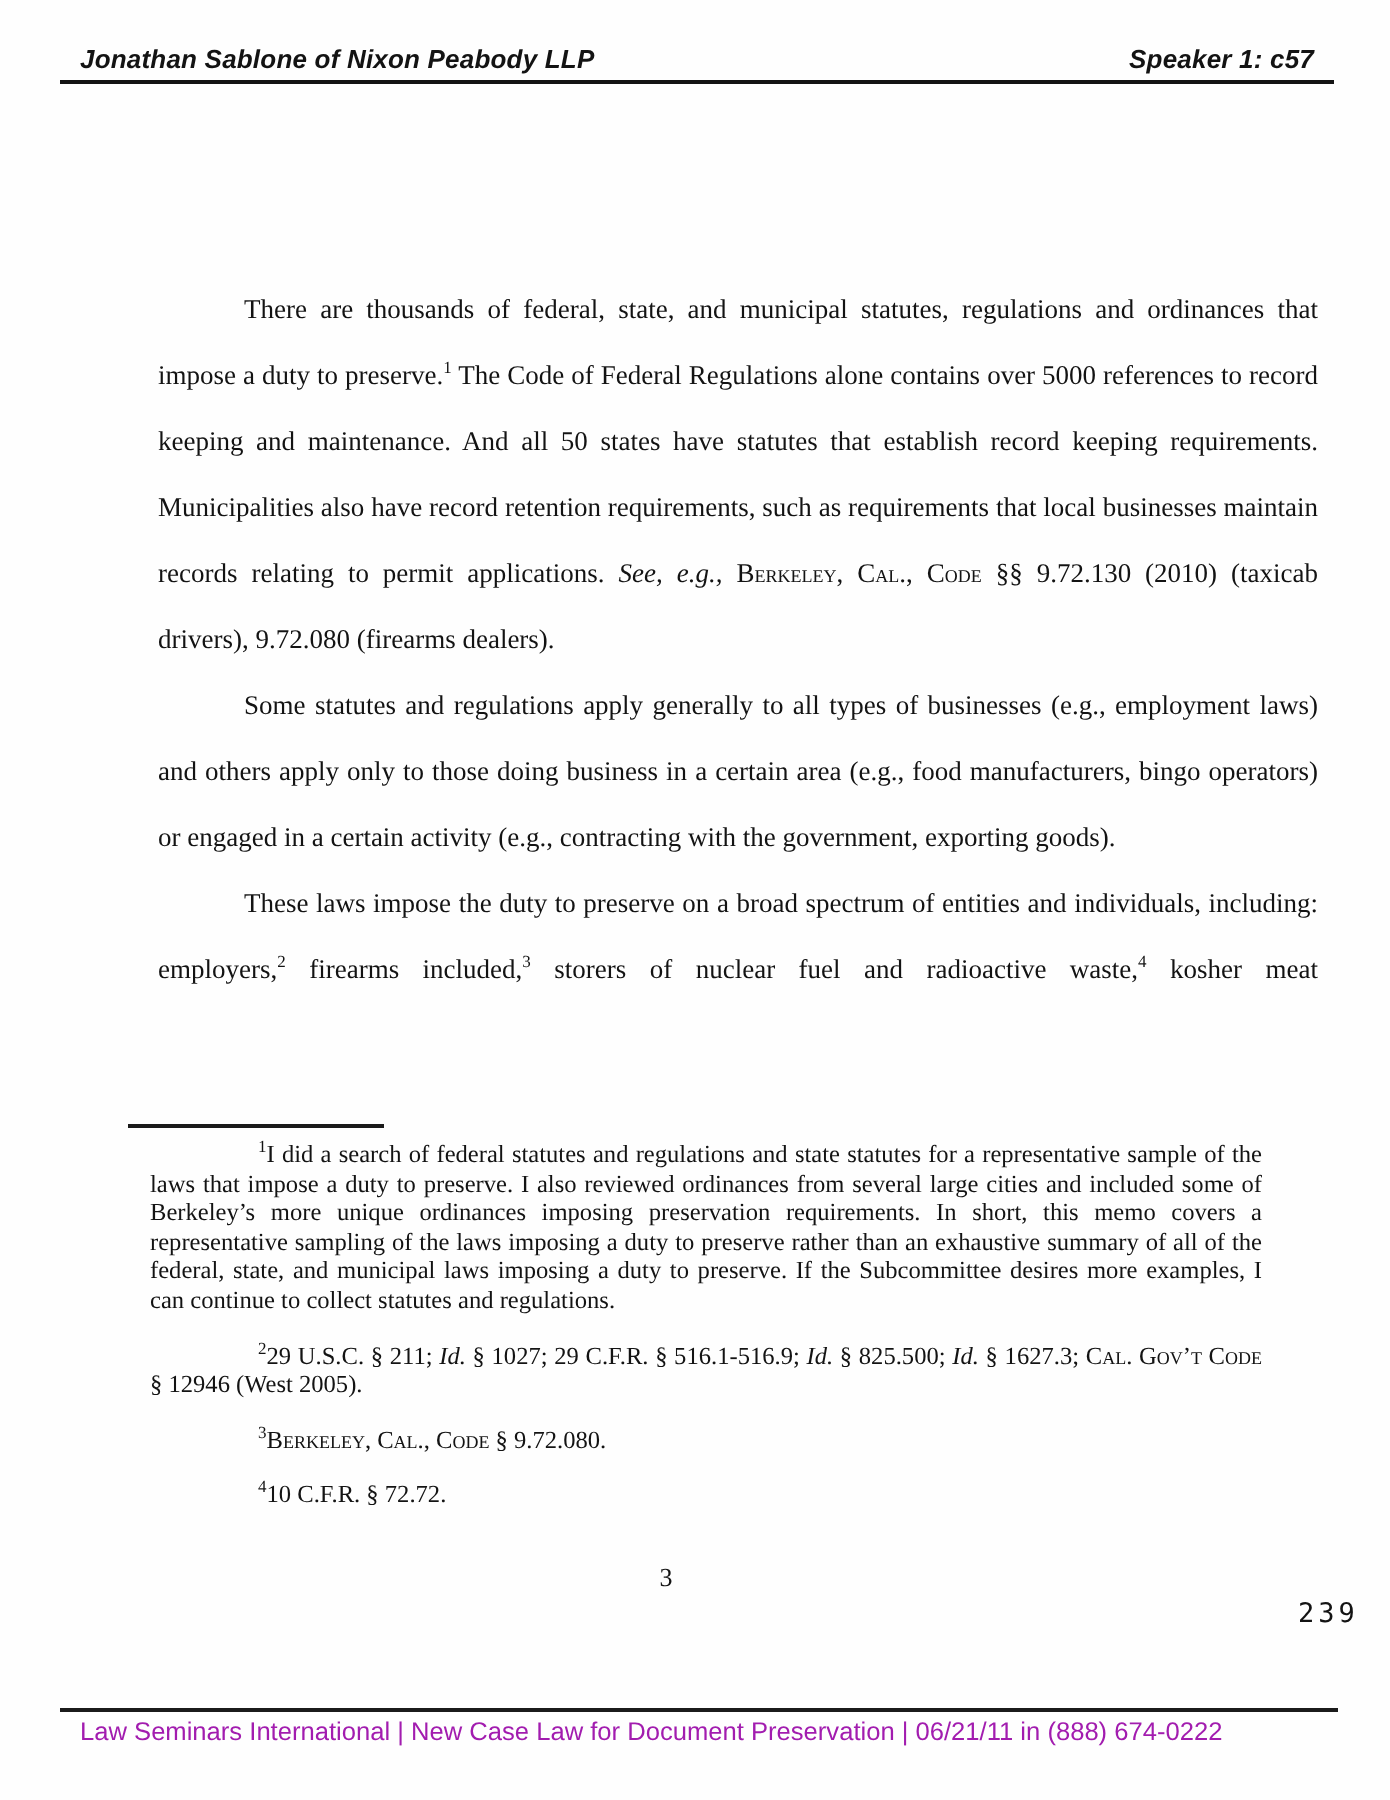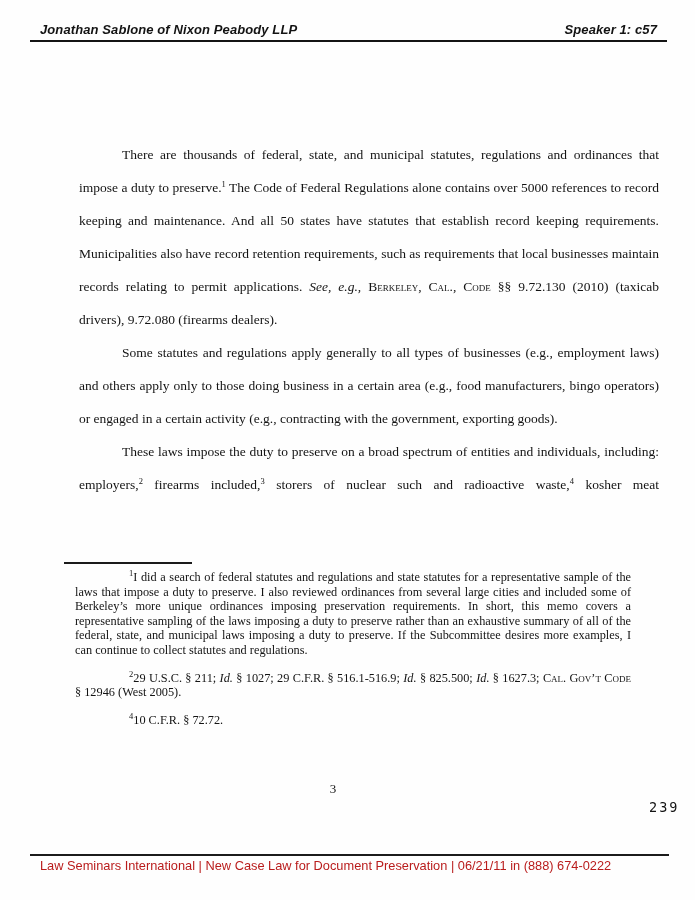--- a/index.html
+++ b/index.html
@@ -138,46 +138,47 @@
     right: 26px;
     height: 2px;
     background: #1b1b1b;
   }
   .ftr {
     position: absolute;
     top: 858px;
     left: 40px;
     font-family: "Liberation Sans", sans-serif;
     font-size: 12.8px;
-    color: #b91c1c;
+    color: #a21caf;
   }
 </style>
 </head>
 <body>
 
 <div class="page">
 
   <div class="hdr">
       <span>Jonathan Sablone of Nixon Peabody LLP</span>
       <span>Speaker 1: c57</span>
     </div>
   <div class="hdr-rule"></div>
 
 
   <div class="body-text">
     <p><span>There are thousands of federal, state, and municipal statutes, regulations and ordinances that impose a duty to preserve.</span><sup>1</sup><span> The Code of Federal Regulations alone contains over 5000 references to record keeping and maintenance. And all 50 states have statutes that establish record keeping requirements. Municipalities also have record retention requirements, such as requirements that local businesses maintain records relating to permit applications. </span><span class="it">See, e.g., </span><span class="sc">Berkeley, Cal., Code</span><span> §§ 9.72.130 (2010) (taxicab drivers), 9.72.080 (firearms dealers).</span></p>
     <p><span>Some statutes and regulations apply generally to all types of businesses (e.g., employment laws) and others apply only to those doing business in a certain area (e.g., food manufacturers, bingo operators) or engaged in a certain activity (e.g., contracting with the government, exporting goods).</span></p>
-    <p class="cont"><span>These laws impose the duty to preserve on a broad spectrum of entities and individuals, including: employers,</span><sup>2</sup><span> firearms included,</span><sup>3</sup><span> storers of nuclear such and radioactive waste,</span><sup>4</sup><span> kosher meat</span></p>
+    <p class="cont"><span>These laws impose the duty to preserve on a broad spectrum of entities and individuals, including: employers,</span><sup>2</sup><span> firearms included,</span><sup>3</sup><span> storers of nuclear fuel and radioactive waste,</span><sup>4</sup><span> kosher meat</span></p>
   </div>
 
   <div class="fn-rule"></div>
 
   <div class="footnotes">
     <p><sup>1</sup><span>I did a search of federal statutes and regulations and state statutes for a representative sample of the laws that impose a duty to preserve. I also reviewed ordinances from several large cities and included some of Berkeley’s more unique ordinances imposing preservation requirements. In short, this memo covers a representative sampling of the laws imposing a duty to preserve rather than an exhaustive summary of all of the federal, state, and municipal laws imposing a duty to preserve. If the Subcommittee desires more examples, I can continue to collect statutes and regulations.</span></p>
     <p><sup>2</sup><span>29 U.S.C. § 211; </span><span class="it">Id.</span><span> § 1027; 29 C.F.R. § 516.1-516.9; </span><span class="it">Id.</span><span> § 825.500; </span><span class="it">Id.</span><span> § 1627.3; </span><span class="sc">Cal. Gov’t Code</span><span> § 12946 (West 2005).</span></p>
+    <p><sup>3</sup><span class="sc">Berkeley, Cal., Code</span><span> § 9.72.080.</span></p>
     <p><sup>4</sup><span>10 C.F.R. § 72.72.</span></p>
   </div>
 
   <div class="page-num">3</div>
   <div class="sheet-num">239</div>
 
   <div class="ftr-rule"></div>
   <div class="ftr">Law Seminars International | New Case Law for Document Preservation | 06/21/11 in (888) 674-0222</div>
 
 </div>

